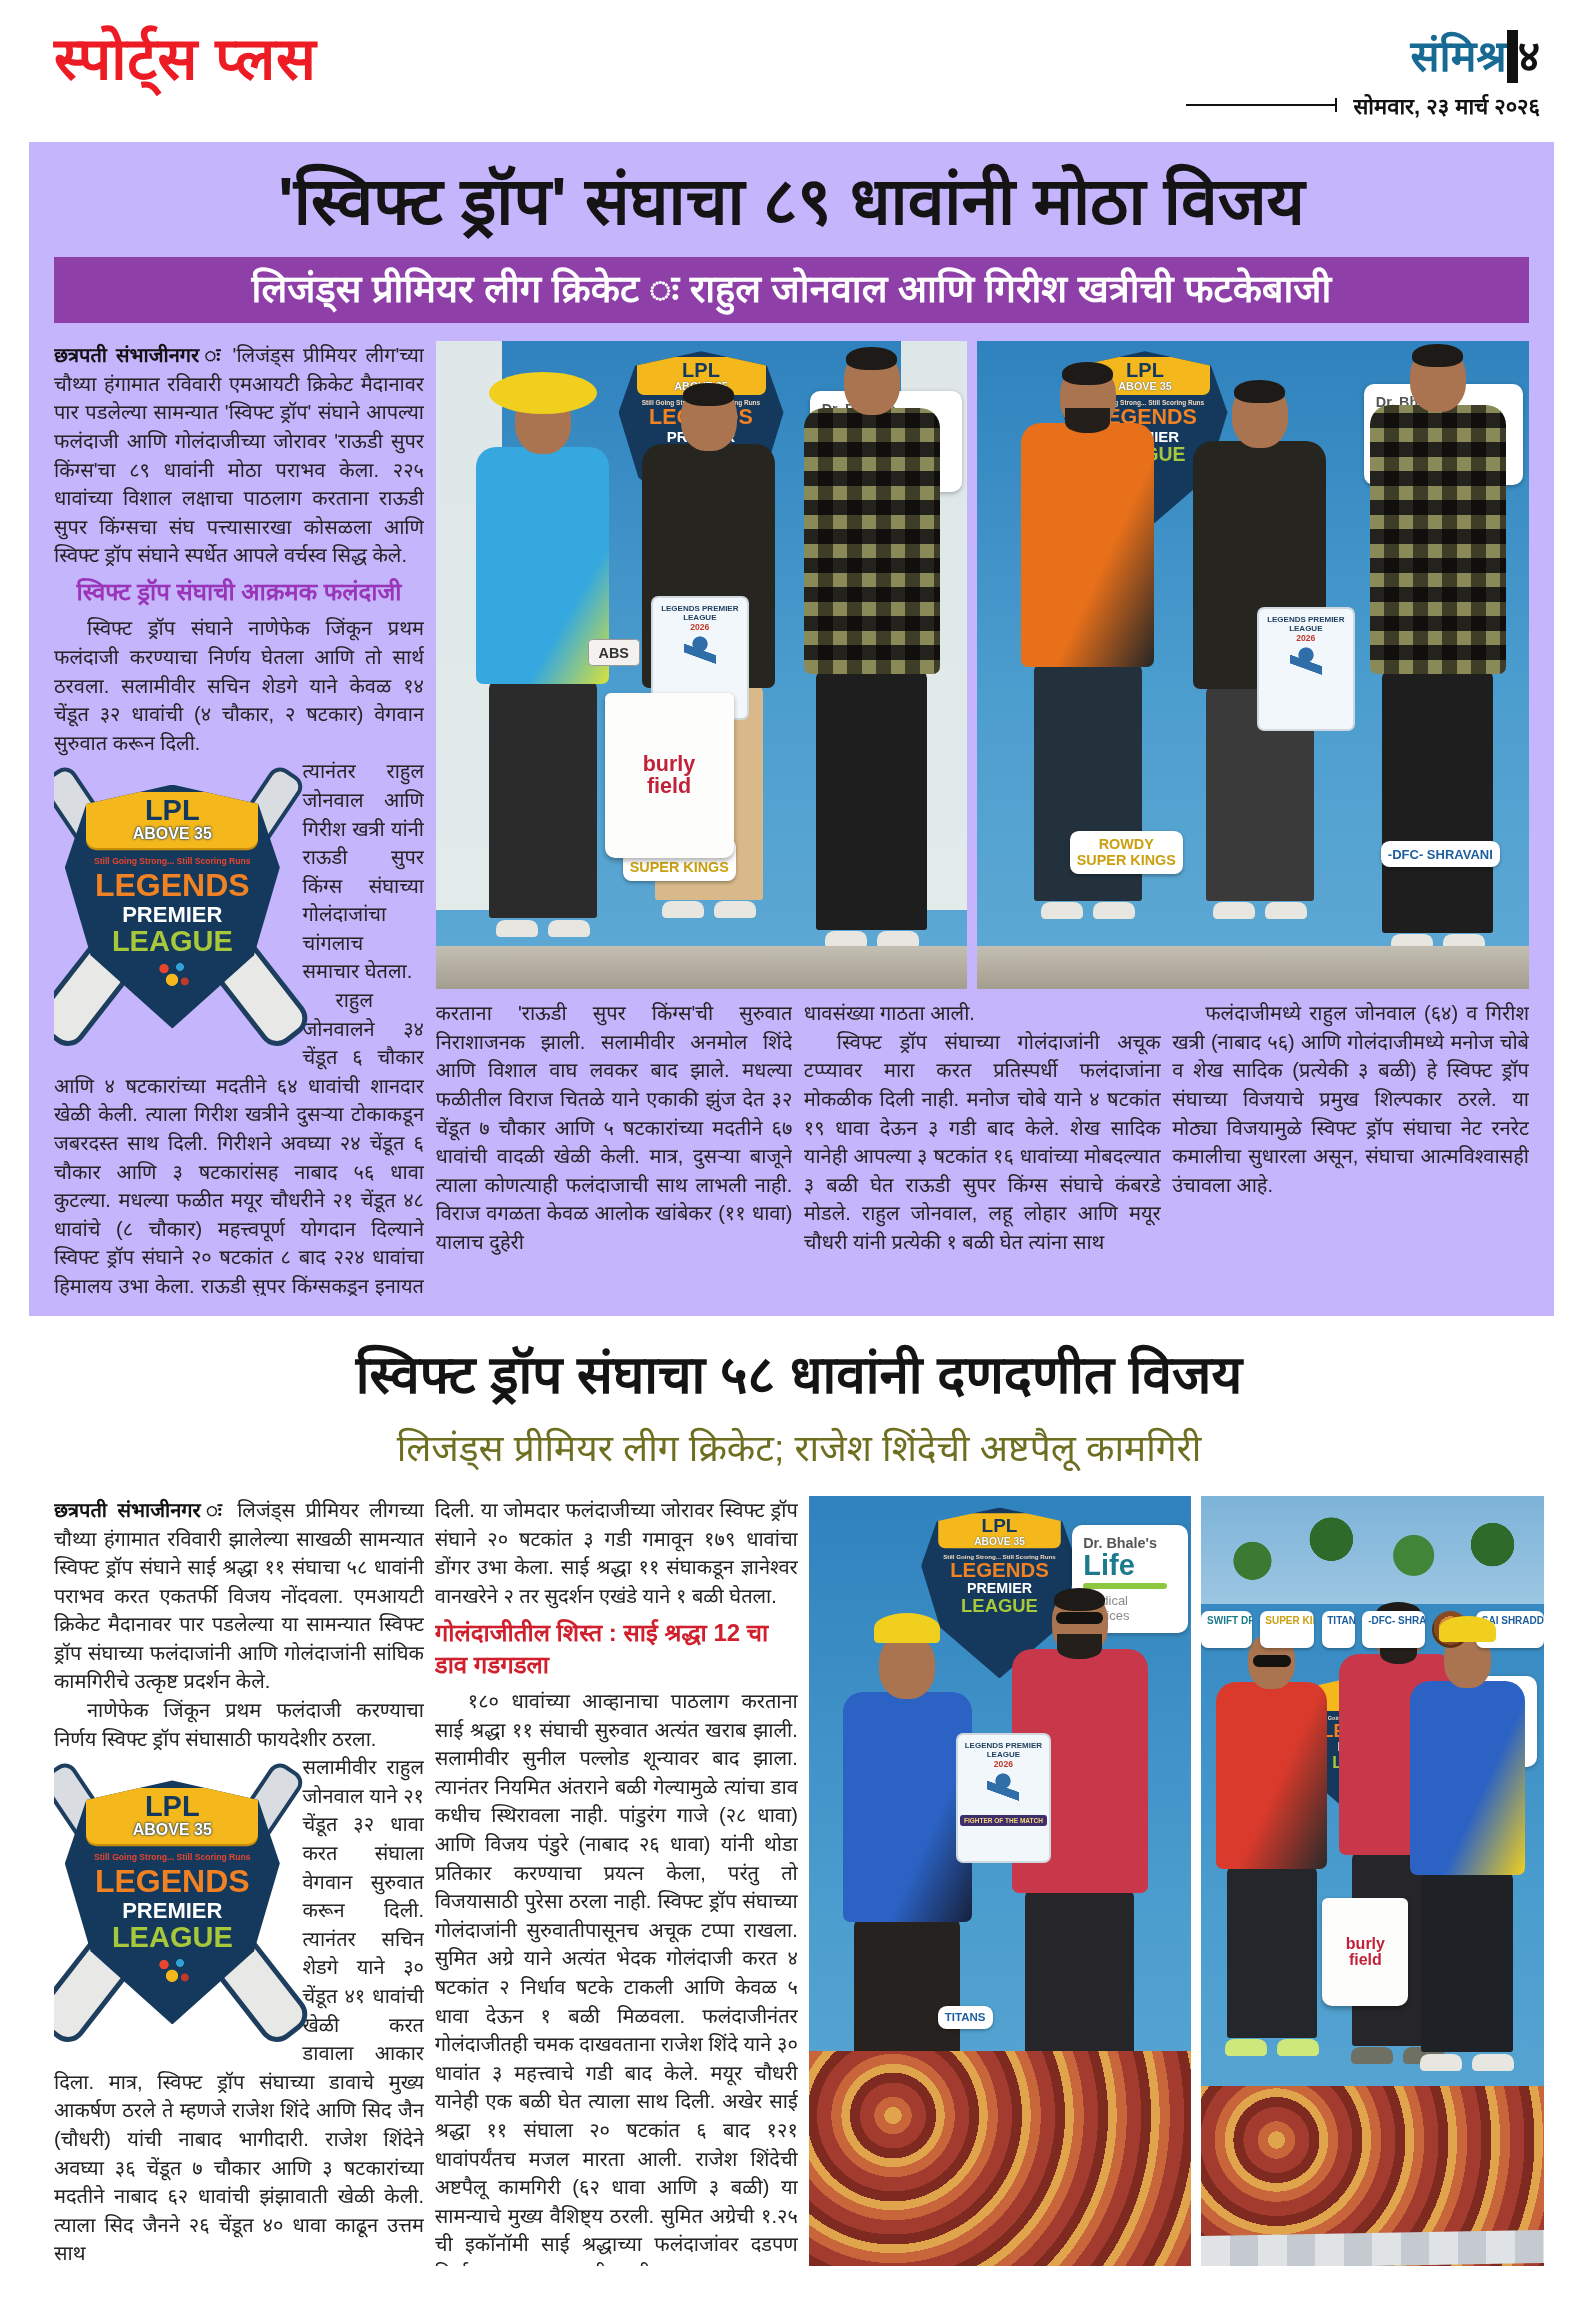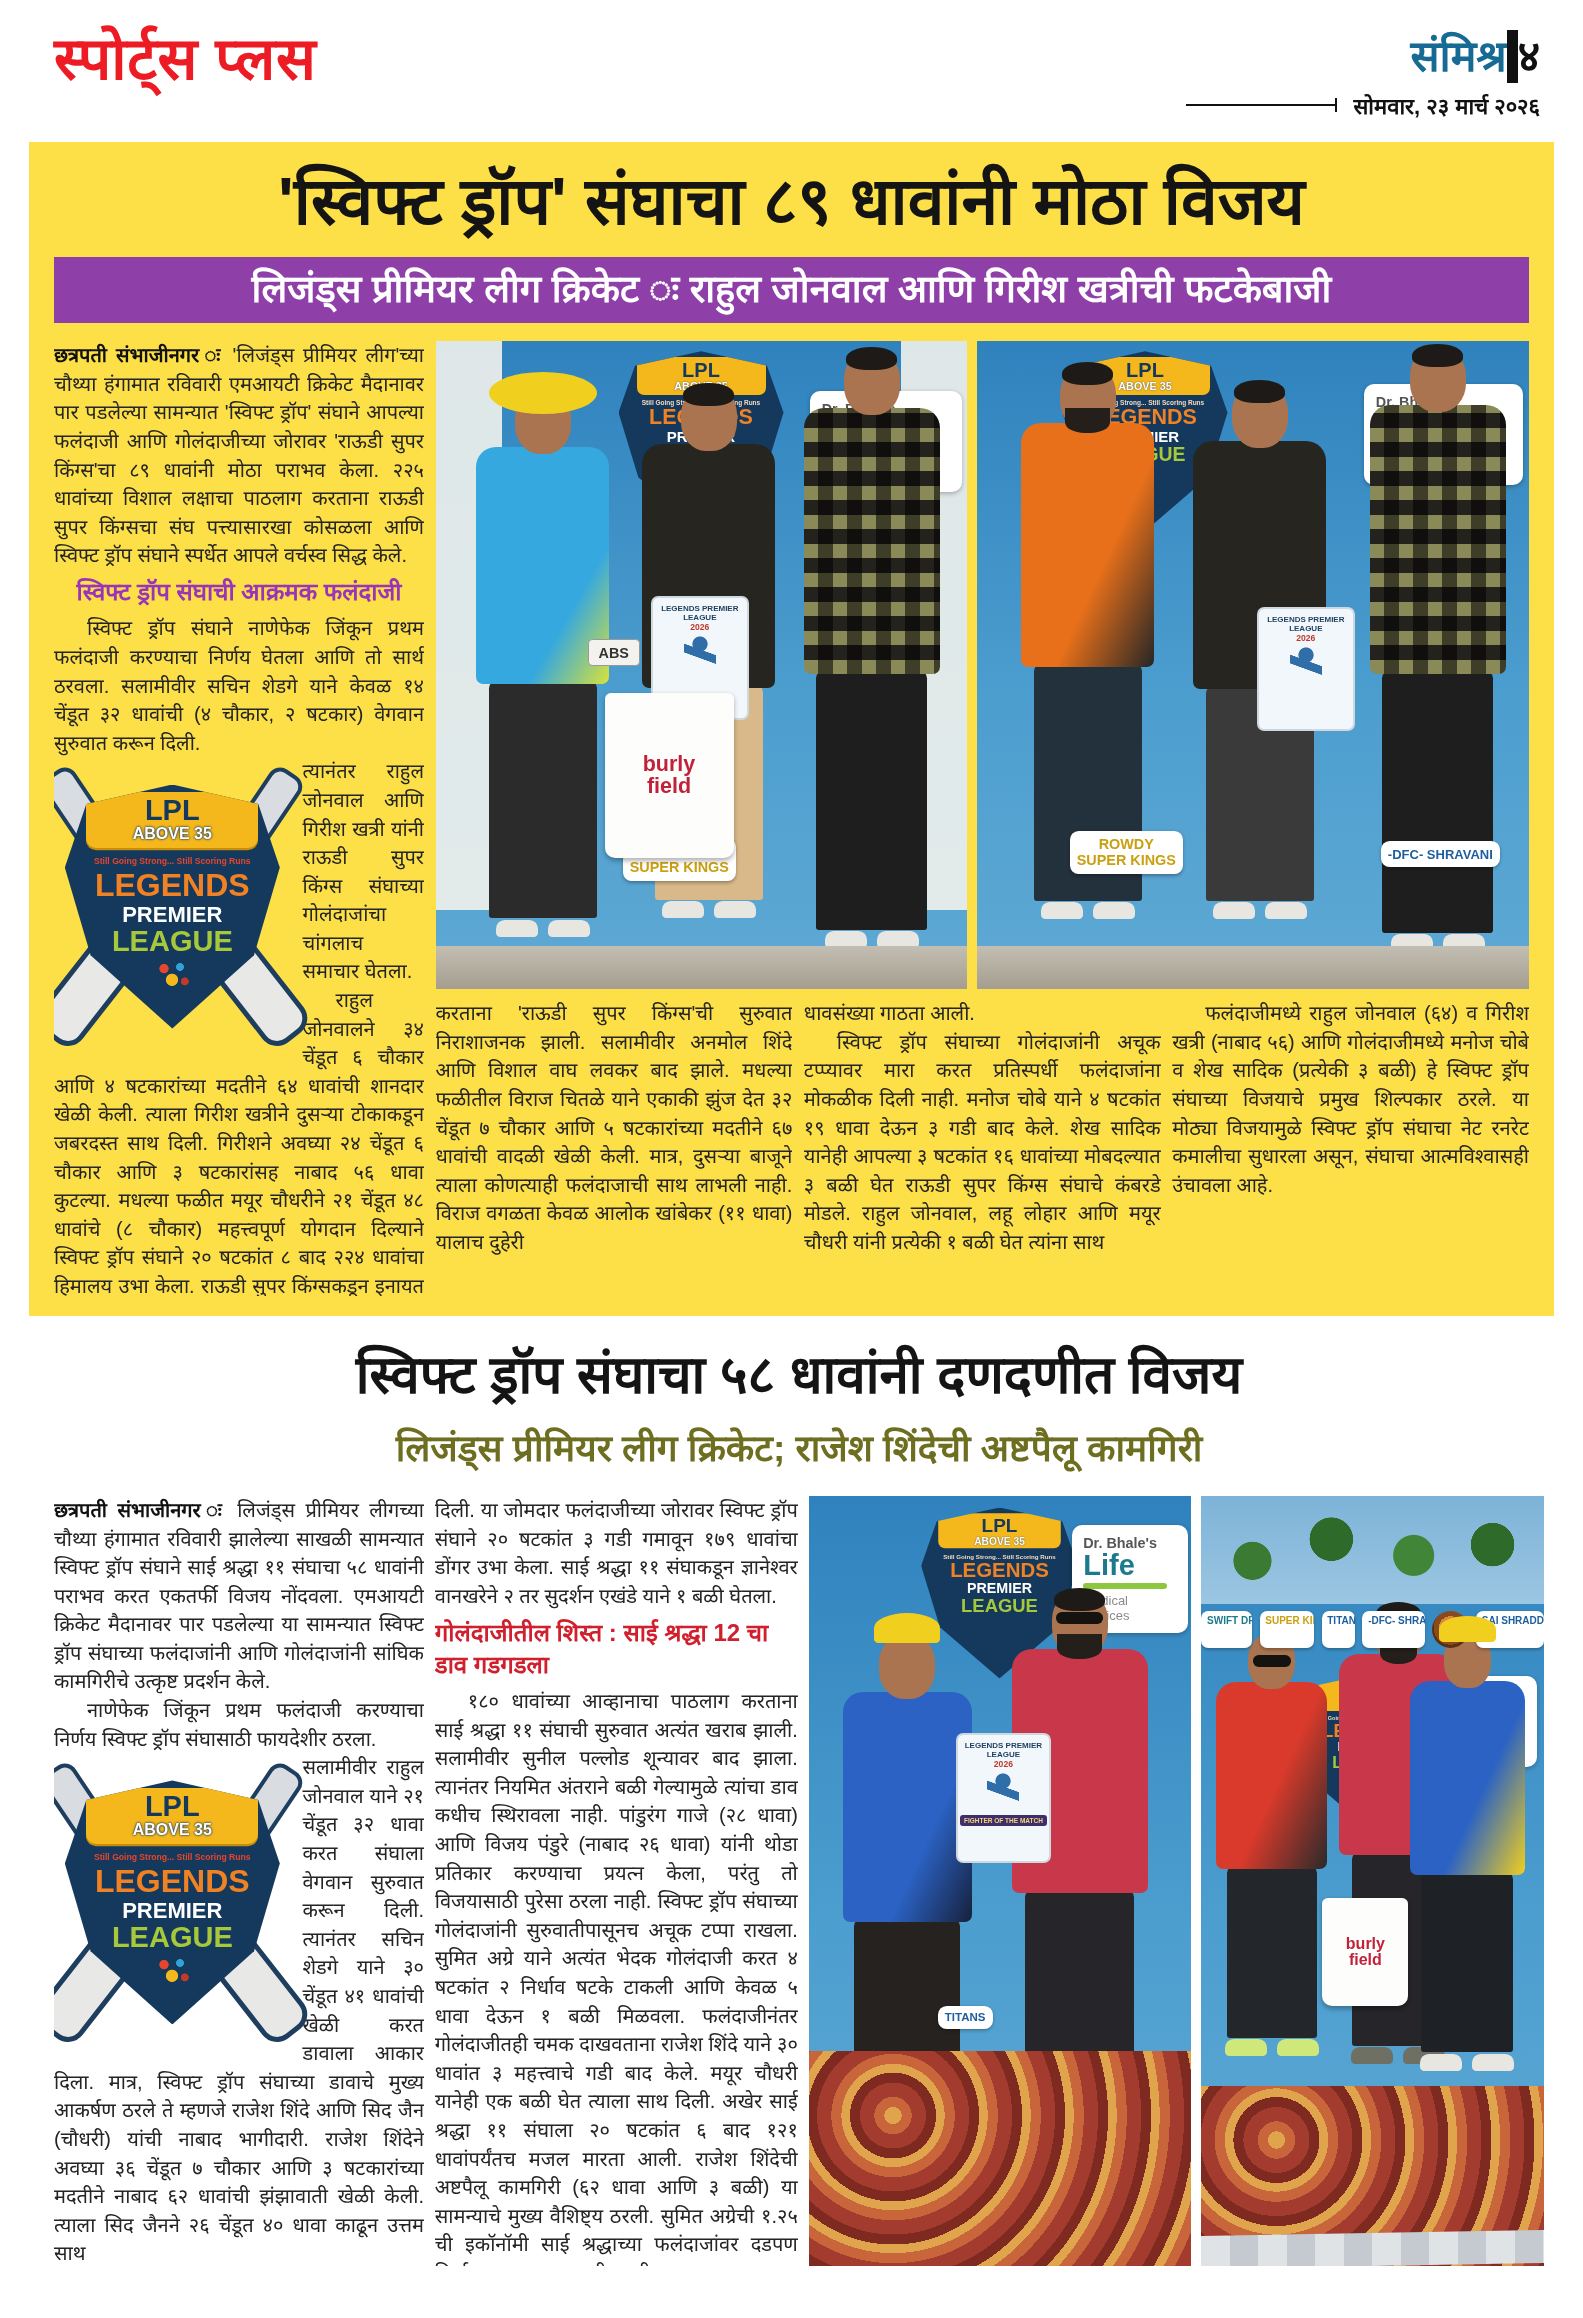--- a/index.html
+++ b/index.html
@@ -14,39 +14,39 @@
   .mast-right{text-align:right;}
   .sect-line{display:flex;align-items:center;justify-content:flex-end;gap:0;}
   .section-name{color:#176a93;font-size:43px;font-weight:bold;line-height:1;}
   .sect-bar{width:10.8px;height:53px;background:#111;display:inline-block;}
   .page-num{color:#111;font-size:43px;font-weight:bold;line-height:1;}
   .date-line{display:flex;align-items:center;justify-content:flex-end;gap:16px;margin-top:7.2px;}
   .date-rule{width:151px;height:2.2px;background:#111;position:relative;}
   .date-rule::after{content:"";position:absolute;right:0;top:-5.7px;width:2.2px;height:13.6px;background:#111;}
   .date-text{font-size:22px;font-weight:bold;color:#111;}
   
-  .article1{margin:21.5px 29px 0 29px;background:#fde047;padding:18.7px 25px 20px 25px;}
+  .article1{margin:21.5px 29px 0 29px;background:#c4b5fd;padding:18.7px 25px 20px 25px;}
   .a1-headline{font-size:66px;font-weight:bold;color:#141414;text-align:center;line-height:1.12;margin:4.3px 0 18.7px 0;}
   .a1-band{background:#8e3fa8;color:#fff;text-align:center;font-size:38px;font-weight:bold;padding:10.8px 7.2px;line-height:1.15;}
   .a1-body{display:flex;gap:11.5px;margin-top:18.7px;height:955px;}
   .newscol{font-size:20px;line-height:1.43;text-align:justify;color:#242424;overflow:hidden;}
   .col-1{width:370px;flex:none;height:100%;}
   .a1-right{flex:1;display:flex;flex-direction:column;gap:10px;min-width:0;}
   .photo-row{display:flex;gap:10px;height:648px;}
   .cols-row{display:flex;gap:11.5px;flex:1;overflow:hidden;}
   .cols-row .newscol{flex:1;}
   p.np{margin:0;}
   p.np.indent{text-indent:33px;}
   .dateline{font-weight:bold;color:#111;}
   .subhead-purple{color:#9a35ba;font-size:24px;font-weight:bold;text-align:center;margin:7.2px 0;line-height:1.25;}
   .subhead-red{color:#d0202e;font-size:24px;font-weight:bold;text-align:left;margin:7.2px 0;line-height:1.3;}
   
   .article2{margin:30px 39px 0 54px;}
   .a2-headline{font-size:53px;font-weight:bold;color:#141414;text-align:center;line-height:1.1;}
-  .a2-subheadline{color:#6e6e20;font-size:37px;font-weight:bold;text-align:center;margin-top:16px;}
+  .a2-subheadline{color:#6e6e20;font-size:37px;font-weight:normal;text-align:center;margin-top:16px;}
   .a2-body{display:flex;gap:10.8px;margin-top:24.4px;height:770px;overflow:hidden;}
   .a2-col{width:370px;flex:none;height:100%;}
   .a2-col2{width:363px;flex:none;height:100%;}
   
   .lpl-badge{position:relative;width:237px;height:281px;float:left;margin:7.2px 11.5px 4.3px 0;}
   .lpl-badge .bat{position:absolute;width:29px;height:108px;background:#d9dde2;border:4.3px solid #1d3e5e;border-radius:13px;top:-1.4px;}
   .lpl-badge .bat.tl{left:13px;transform:rotate(-34deg);}
   .lpl-badge .bat.tr{right:13px;transform:rotate(34deg);}
   .lpl-badge .blade{position:absolute;width:42px;height:108px;background:#e8e8e6;border:5px solid #1d3e5e;border-radius:7.2px 7.2px 18.7px 18.7px;bottom:-4.3px;}
   .lpl-badge .blade.bl{left:7.2px;transform:rotate(38deg);}

